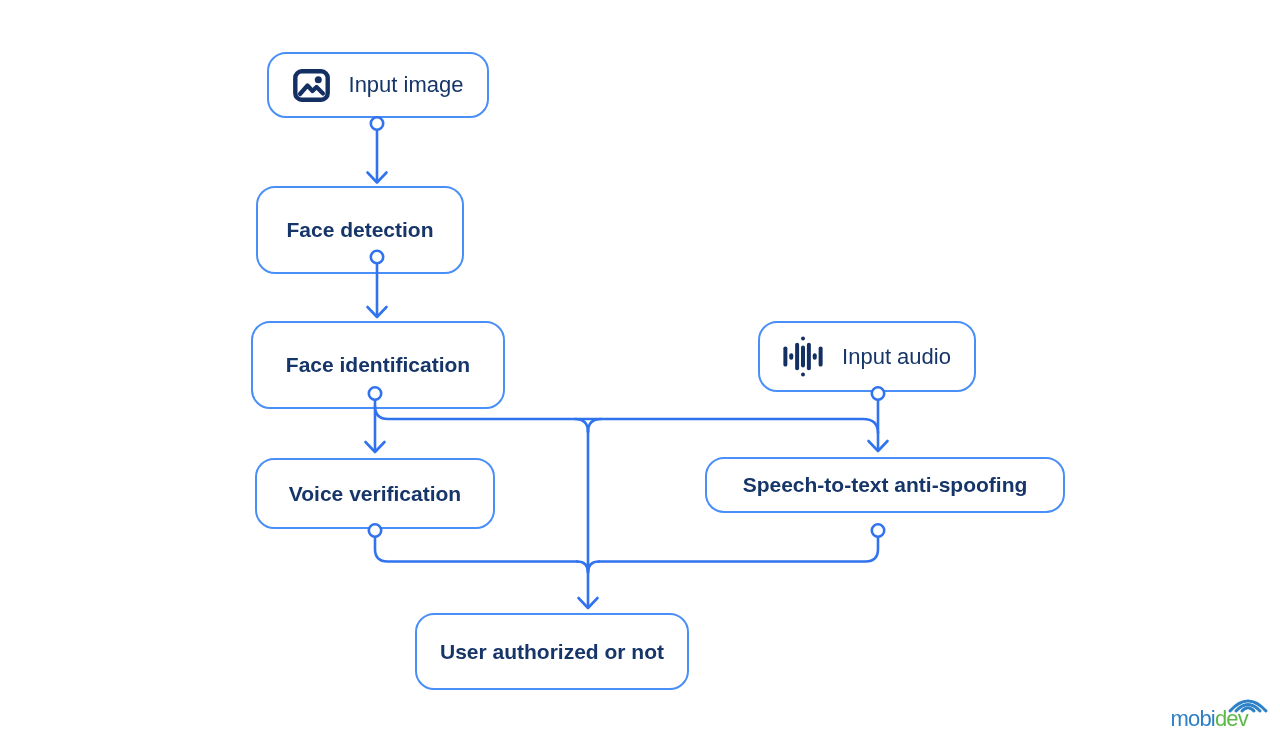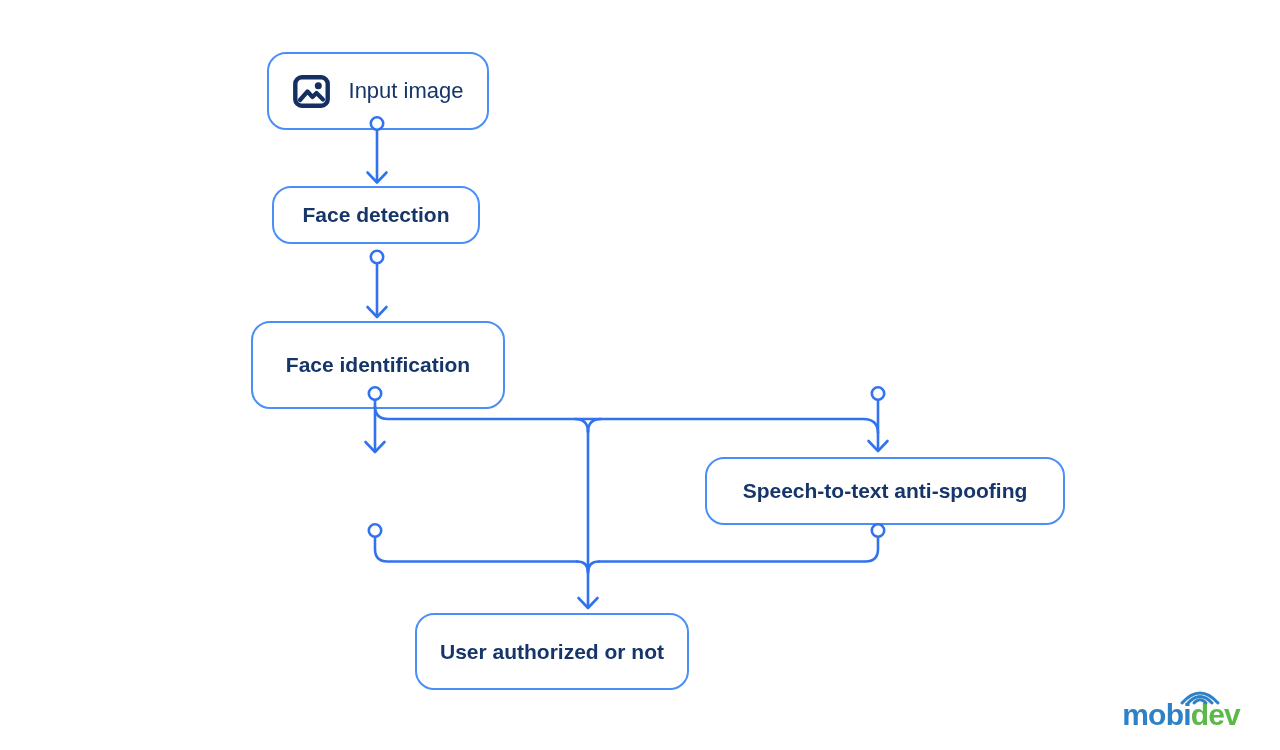--- a/index.html
+++ b/index.html
@@ -23,55 +23,74 @@
     white-space:nowrap;z-index:1;
   }
   .node.input{font-weight:400;font-size:22px;gap:19px;}
   .node .icon{display:flex;align-items:center;justify-content:center;}
   .wires{position:absolute;left:0;top:0;z-index:2;pointer-events:none;}
   .edge{fill:none;stroke:var(--connector);stroke-width:2.6;stroke-linecap:round;stroke-linejoin:round;}
   .dot{fill:#fff;stroke:var(--connector);stroke-width:2.6;}
   .ic-st{stroke:var(--icon);fill:none;stroke-linecap:round;stroke-linejoin:round;}
   .ic-f{fill:var(--icon);}
   .logo{
-    position:absolute;right:40px;bottom:20px;z-index:3;
-    font-weight:700;font-size:30px;letter-spacing:-0.8px;line-height:1;
+    position:absolute;right:32px;bottom:20px;z-index:3;
+    font-weight:400;font-size:22px;letter-spacing:-0.8px;line-height:1;
   }
   .logo-arcs{position:absolute;left:55px;top:-14px;}
   .logo-arcs path{fill:none;stroke:var(--logo_blue);stroke-width:3;stroke-linecap:round;}
   .logo-blue{color:var(--logo_blue);}
   .logo-green{color:var(--logo_green);}
 </style>
 </head>
 <body>
 
 <div class="canvas">
 
-  <div class="node input" style="left:267px;top:52px;width:222px;height:78px">
+  <div class="node input" style="left:267px;top:52px;width:222px;height:66px">
     <span class="icon">
       <svg width="37" height="33" viewBox="0 0 37 33">
         <rect class="ic-st" x="2.3" y="2.3" width="32.4" height="28.4" rx="6.5" stroke-width="4.4"></rect>
         <circle class="ic-f" cx="25.3" cy="10.8" r="3.5"></circle>
         <path class="ic-st" d="M7 25 L14.5 16.5 L19.5 22 L23.5 18 L30 24.5" stroke-width="4.2"></path>
       </svg>
     </span>
     <span>Input image</span>
   </div>
 
-  <div class="node" style="left:272px;top:186px;width:208px;height:58px">
+  <div class="node" style="left:256px;top:186px;width:208px;height:88px">
     <span>Face detection</span>
   </div>
 
   <div class="node" style="left:251px;top:321px;width:254px;height:88px">
     <span>Face identification</span>
   </div>
 
+  <div class="node input" style="left:758px;top:321px;width:218px;height:71px">
+    <span class="icon">
+      <svg width="40" height="47" viewBox="0 0 44 52">
+        <path class="ic-st" stroke-width="4.4" d="M2.5 17 V35"></path>
+        <path class="ic-st" stroke-width="4.4" d="M9 24.6 V27.4"></path>
+        <path class="ic-st" stroke-width="4.4" d="M15.5 13 V39"></path>
+        <path class="ic-st" stroke-width="4.4" d="M22 6 V6.2"></path>
+        <path class="ic-st" stroke-width="4.4" d="M22 16 V36"></path>
+        <path class="ic-st" stroke-width="4.4" d="M22 45.8 V46"></path>
+        <path class="ic-st" stroke-width="4.4" d="M28.5 13 V39"></path>
+        <path class="ic-st" stroke-width="4.4" d="M35 24.6 V27.4"></path>
+        <path class="ic-st" stroke-width="4.4" d="M41.5 17 V35"></path>
+      </svg>
+    </span>
+    <span>Input audio</span>
+  </div>
 
+  <div class="node" style="left:255px;top:458px;width:240px;height:71px">
+    <span>Voice verification</span>
+  </div>
 
-  <div class="node" style="left:705px;top:457px;width:360px;height:68px">
+  <div class="node" style="left:705px;top:457px;width:360px;height:56px">
     <span>Speech-to-text anti-spoofing</span>
   </div>
 
   <div class="node" style="left:415px;top:613px;width:274px;height:77px">
     <span>User authorized or not</span>
   </div>
 
   <svg class="wires" width="1280" height="750" viewBox="0 0 1280 750">
 
     <path class="edge" d="M377 131 V181"></path>

